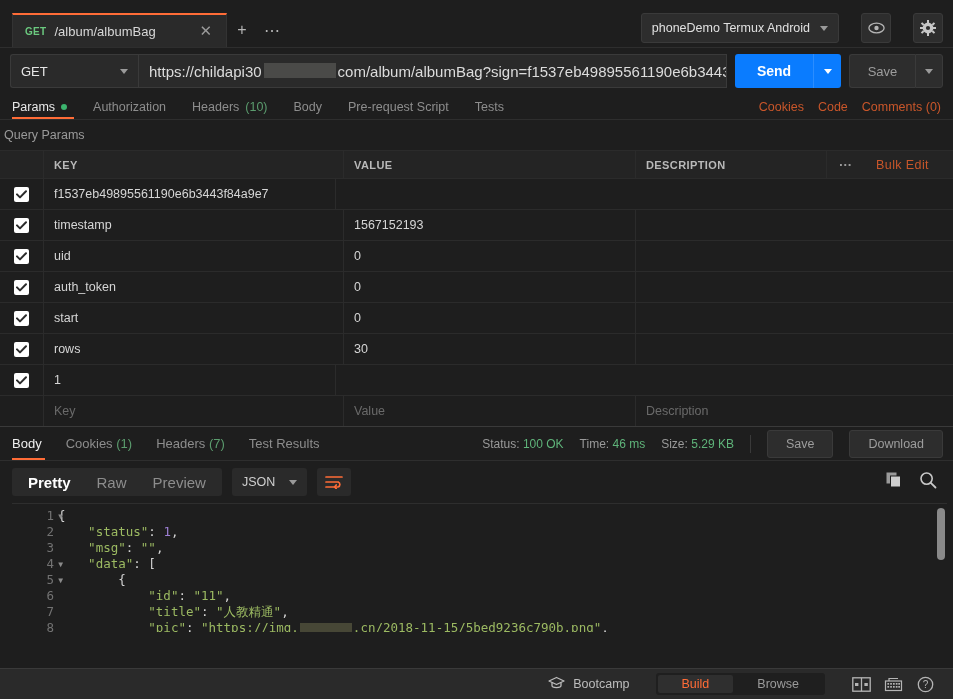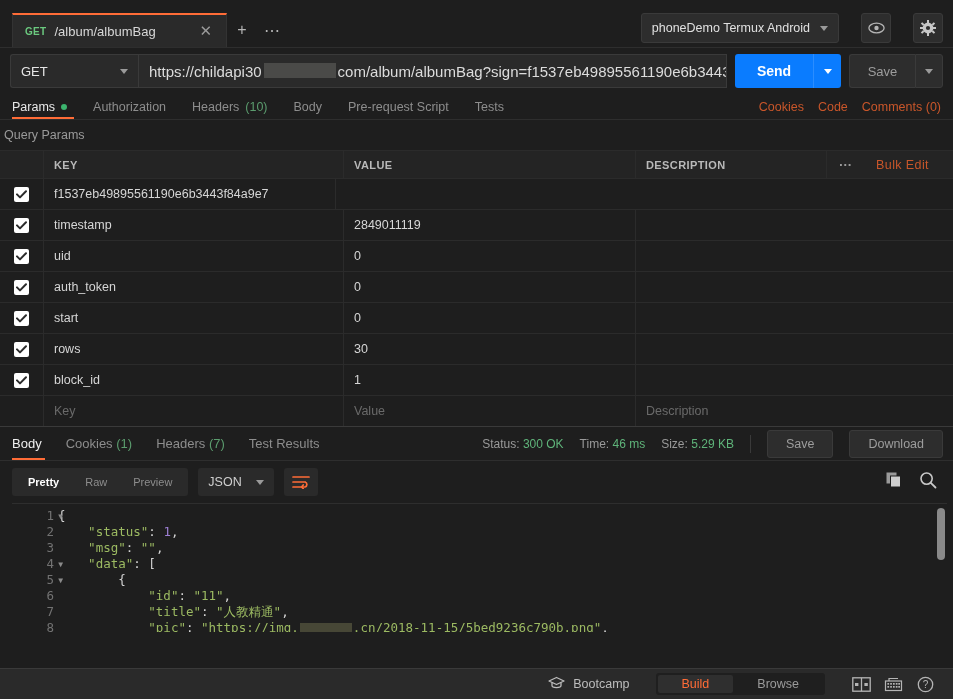--- a/index.html
+++ b/index.html
@@ -127,21 +127,21 @@
   .meta-item { color: #9a9a9a; }
   .meta-item b { color: #5fb47a; font-weight: normal; }
   .vdiv { width: 1px; height: 18px; background: #3a3a3a; }
   .sm-btn {
     height: 28px; padding: 0 18px; background: #2d2d2d; border: 1px solid #3a3a3a; border-radius: 3px;
     color: #9d9d9d; font-size: 12.5px; display: flex; align-items: center; justify-content: center; cursor: pointer;
   }
 
   .viewbar { height: 42px; display: flex; align-items: center; padding-left: 12px; gap: 10px; flex: 0 0 42px; }
   .seg { background: #2a2a2a; border-radius: 3px; display: flex; height: 28px; align-items: center; padding: 0 3px; }
-  .seg-item { padding: 0 13px; font-size: 11px; color: #8d8d8d; height: 22px; display: flex; align-items: center; cursor: pointer; border-radius: 2px; }
+  .seg-item { padding: 0 13px; font-size: 15px; color: #8d8d8d; height: 22px; display: flex; align-items: center; cursor: pointer; border-radius: 2px; }
   .seg-item.active { color: #fff; font-weight: bold; }
   .fmt-box { background: #2a2a2a; border-radius: 3px; height: 28px; display: flex; align-items: center; gap: 14px; padding: 0 10px; cursor: pointer; }
   .fmt-label { font-size: 12.5px; color: #cfcfcf; }
   .wrap-btn { width: 34px; height: 28px; background: #2a2a2a; border-radius: 3px; display: flex; align-items: center; justify-content: center; cursor: pointer; }
   .viewbar-right { margin-left: auto; display: flex; align-items: center; gap: 16px; padding-right: 16px; }
 
   
   .codewrap { flex: 1; position: relative; overflow: hidden; background: #1e1e1e; margin: 0 6px 0 12px; border-top: 1px solid #2e2e2e; }
   .code { display: flex; font-family: "DejaVu Sans Mono", monospace; font-size: 12.5px; line-height: 16px; padding-top: 4px; }
   .gutter { width: 46px; text-align: right; color: #727272; user-select: none; flex: 0 0 46px; padding-right: 4px; }
@@ -291,21 +291,21 @@
             <span class="cbox">
               <svg width="11" height="9" viewBox="0 0 11 9">
                 <path d="M1 4.4 L4 7.4 L10 1.2" fill="none" stroke="#2b2b2b" stroke-width="2" stroke-linecap="round" stroke-linejoin="round"></path>
               </svg>
             </span>
           </div>
           <div class="pcell c-key">
             <span class="key-text">timestamp</span>
           </div>
           <div class="pcell c-val">
-            <span class="val-text">2849011119</span>
+            <span class="val-text">1567152193</span>
           </div>
           <div class="pcell c-desc">
             <span class="val-text"></span>
           </div>
         </div>
         <div class="prow">
           <div class="pcell c-check">
             <span class="cbox">
               <svg width="11" height="9" viewBox="0 0 11 9">
                 <path d="M1 4.4 L4 7.4 L10 1.2" fill="none" stroke="#2b2b2b" stroke-width="2" stroke-linecap="round" stroke-linejoin="round"></path>
@@ -376,23 +376,20 @@
             <span class="val-text"></span>
           </div>
         </div>
         <div class="prow">
           <div class="pcell c-check">
             <span class="cbox">
               <svg width="11" height="9" viewBox="0 0 11 9">
                 <path d="M1 4.4 L4 7.4 L10 1.2" fill="none" stroke="#2b2b2b" stroke-width="2" stroke-linecap="round" stroke-linejoin="round"></path>
               </svg>
             </span>
-          </div>
-          <div class="pcell c-key">
-            <span class="key-text">block_id</span>
           </div>
           <div class="pcell c-val">
             <span class="val-text">1</span>
           </div>
           <div class="pcell c-desc">
             <span class="val-text"></span>
           </div>
         </div>
       </div>
 
@@ -410,21 +407,21 @@
     <div class="rsptab active">Body</div>
     <div class="rsptab">
       <span>Cookies</span>&nbsp;<span class="count">(1)</span>
     </div>
     <div class="rsptab">
       <span>Headers</span>&nbsp;<span class="count">(7)</span>
     </div>
     <div class="rsptab">Test Results</div>
 
     <div class="meta">
-      <span class="meta-item"><span>Status:</span> <b>300 OK</b></span>
+      <span class="meta-item"><span>Status:</span> <b>100 OK</b></span>
       <span class="meta-item"><span>Time:</span> <b>46 ms</b></span>
       <span class="meta-item"><span>Size:</span> <b>5.29 KB</b></span>
       <span class="vdiv"></span>
       <span class="sm-btn">Save</span>
       <span class="sm-btn">Download</span>
     </div>
   </div>
 
   <div class="viewbar">
     <div class="seg">

